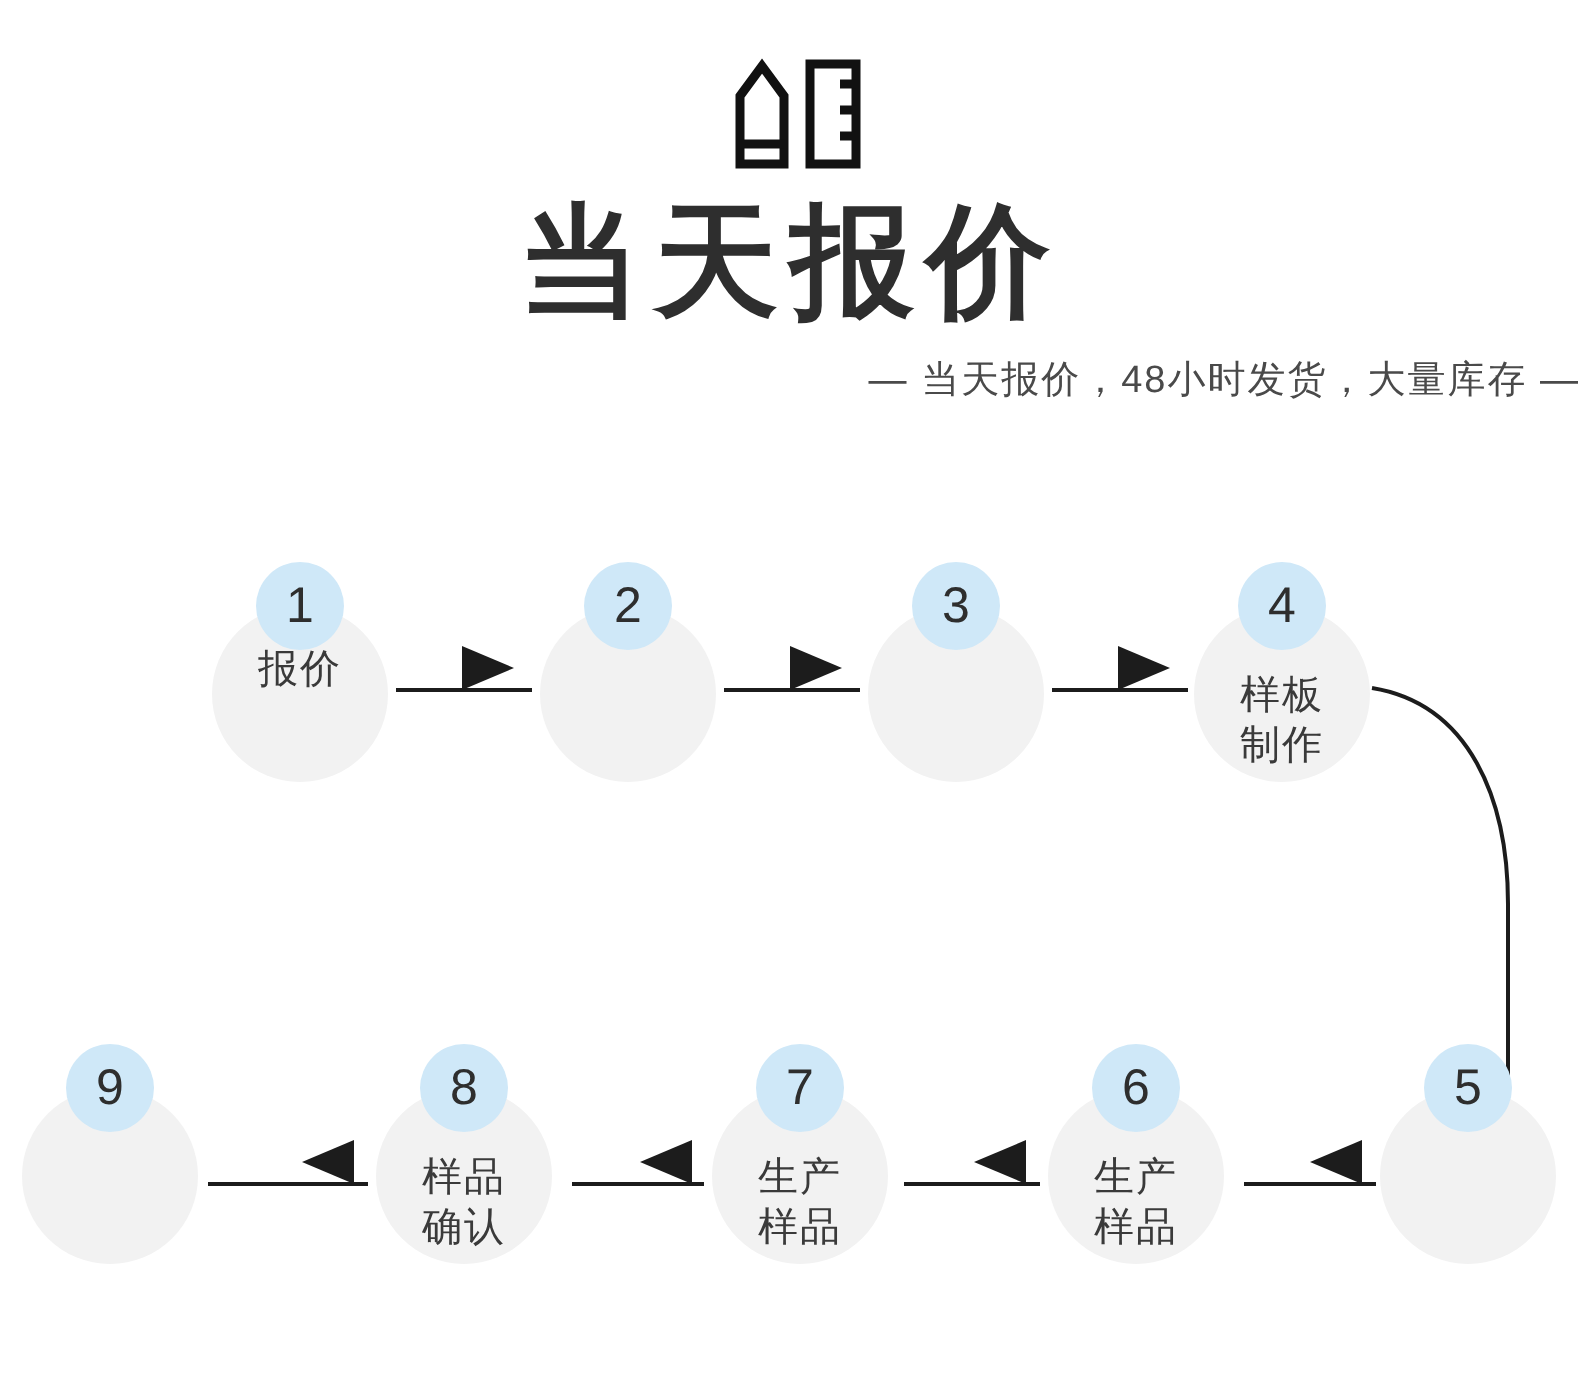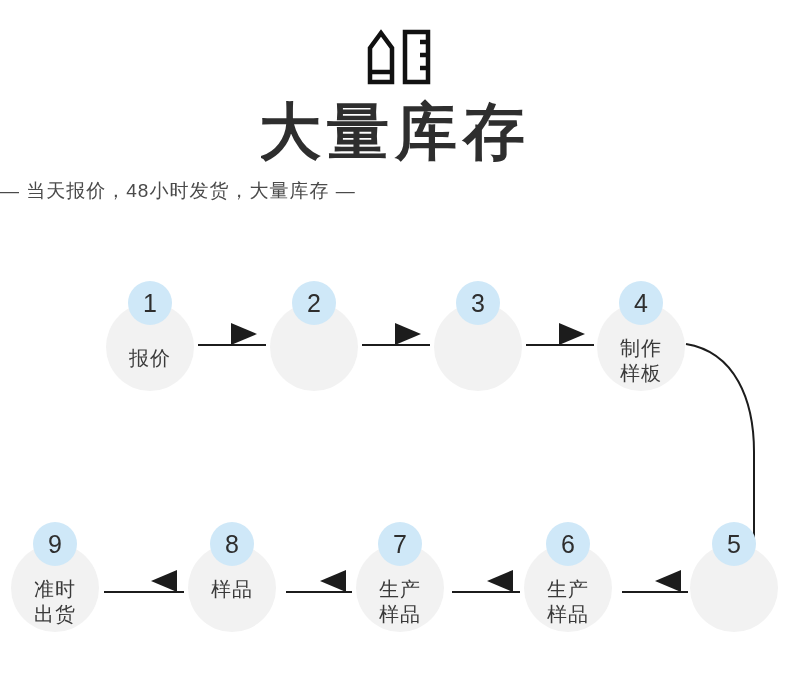--- a/index.html
+++ b/index.html
@@ -41,21 +41,21 @@
     font-weight: bold;
     letter-spacing: 6px;
     color: #2e2e2e;
     white-space: nowrap;
   }
   #page-subtitle {
     position: absolute;
     left: 0;
     top: 178px;
     width: 790px;
-    text-align: left;
+    text-align: right;
     font-size: 19px;
     line-height: 26px;
     letter-spacing: 1px;
     color: #4a4a4a;
     white-space: nowrap;
   }
 
   
   #flow {
     position: absolute;
@@ -105,21 +105,21 @@
     position: absolute;
     left: -10px;
     width: 108px;
     text-align: center;
     font-size: 20px;
     line-height: 25px;
     color: #3a3a3a;
     letter-spacing: 1px;
   }
   .step-label.lines-1 {
-    top: 43px;
+    top: 20px;
   }
   .step-label.lines-2 {
     top: 33px;
   }
 
   
   .arrow {
     position: absolute;
     width: 0;
     height: 0;
@@ -147,21 +147,21 @@
 
     <path d="M8 22 L19 7 L30 22 L30 56 L8 56 Z" fill="none" stroke="#111111" stroke-width="4.5" stroke-linejoin="miter"></path>
     <line x1="8" y1="46" x2="30" y2="46" stroke="#111111" stroke-width="4.5"></line>
 
     <rect x="43" y="6" width="23" height="50" fill="none" stroke="#111111" stroke-width="4.5"></rect>
     <line x1="58" y1="16" x2="66" y2="16" stroke="#111111" stroke-width="4.5"></line>
     <line x1="58" y1="29" x2="66" y2="29" stroke="#111111" stroke-width="4.5"></line>
     <line x1="58" y1="42" x2="66" y2="42" stroke="#111111" stroke-width="4.5"></line>
   </svg>
 
-  <div id="page-title">大量库存</div>
+  <div id="page-title">当天报价</div>
   <div id="page-subtitle">— 当天报价，48小时发货，大量库存 —</div>
 </div>
 
 <div id="flow">
 
   <svg id="flow-lines" viewBox="0 0 790 696">
 
     <line x1="198" y1="345" x2="266" y2="345" stroke="#1c1c1c" stroke-width="2"></line>
     <line x1="362" y1="345" x2="430" y2="345" stroke="#1c1c1c" stroke-width="2"></line>
     <line x1="526" y1="345" x2="594" y2="345" stroke="#1c1c1c" stroke-width="2"></line>
@@ -198,22 +198,22 @@
 
   <div class="step" style="left:478px; top:347px;">
     <div class="step-disc"></div>
     <div class="step-badge">3</div>
   </div>
 
   <div class="step" style="left:641px; top:347px;">
     <div class="step-disc"></div>
     <div class="step-badge">4</div>
     <div class="step-label lines-2">
+      <div>样板</div>
       <div>制作</div>
-      <div>样板</div>
     </div>
   </div>
 
   <div class="step" style="left:734px; top:588px;">
     <div class="step-disc"></div>
     <div class="step-badge">5</div>
   </div>
 
   <div class="step" style="left:568px; top:588px;">
     <div class="step-disc"></div>
@@ -231,25 +231,22 @@
       <div>生产</div>
       <div>样品</div>
     </div>
   </div>
 
   <div class="step" style="left:232px; top:588px;">
     <div class="step-disc"></div>
     <div class="step-badge">8</div>
     <div class="step-label lines-2">
       <div>样品</div>
+      <div>确认</div>
     </div>
   </div>
 
   <div class="step" style="left:55px; top:588px;">
     <div class="step-disc"></div>
     <div class="step-badge">9</div>
-    <div class="step-label lines-2">
-      <div>准时</div>
-      <div>出货</div>
-    </div>
   </div>
 
 </div>
 
 </body></html>

